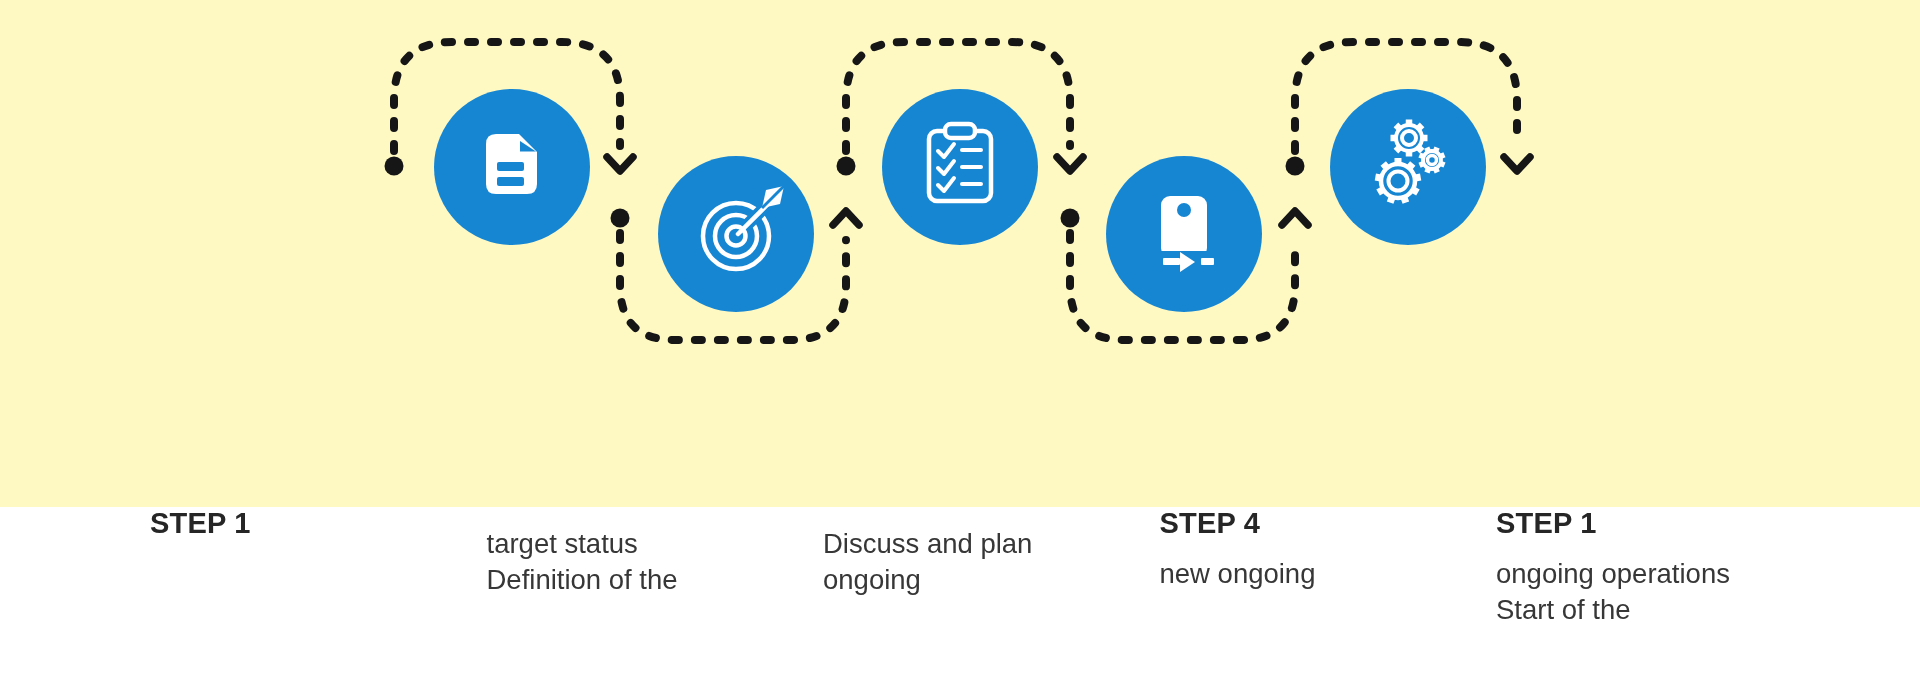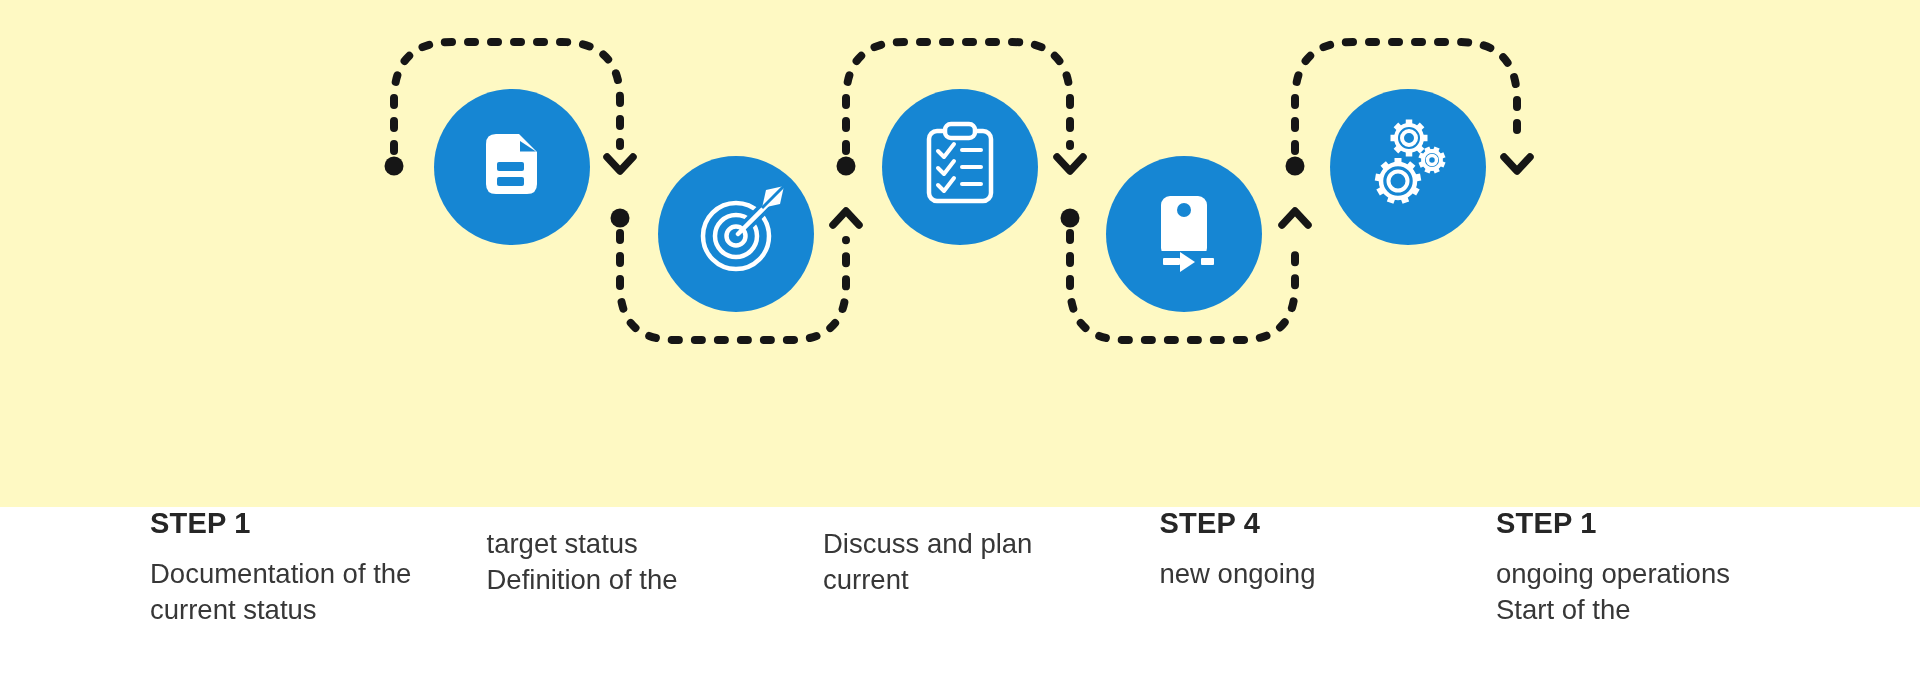--- a/index.html
+++ b/index.html
@@ -169,37 +169,33 @@
           <circle r="9.5" stroke-width="4"></circle>
         </g>
       </g>
     </g>
   </svg>
 
   <div class="steps-row">
 
     <div class="step-col">
       <div class="step-label">STEP 1</div>
-      <div class="step-desc">
-        <div>Documentation of the</div>
-        <div>current status</div>
-      </div>
     </div>
 
     <div class="step-col">
       <div class="step-desc">
         <div>target status</div>
         <div>Definition of the</div>
       </div>
     </div>
 
     <div class="step-col">
       <div class="step-desc">
         <div>Discuss and plan</div>
-        <div>current</div>
+        <div>ongoing</div>
       </div>
     </div>
 
     <div class="step-col">
       <div class="step-label">STEP 4</div>
       <div class="step-desc">
         <div>new ongoing</div>
       </div>
     </div>
 

